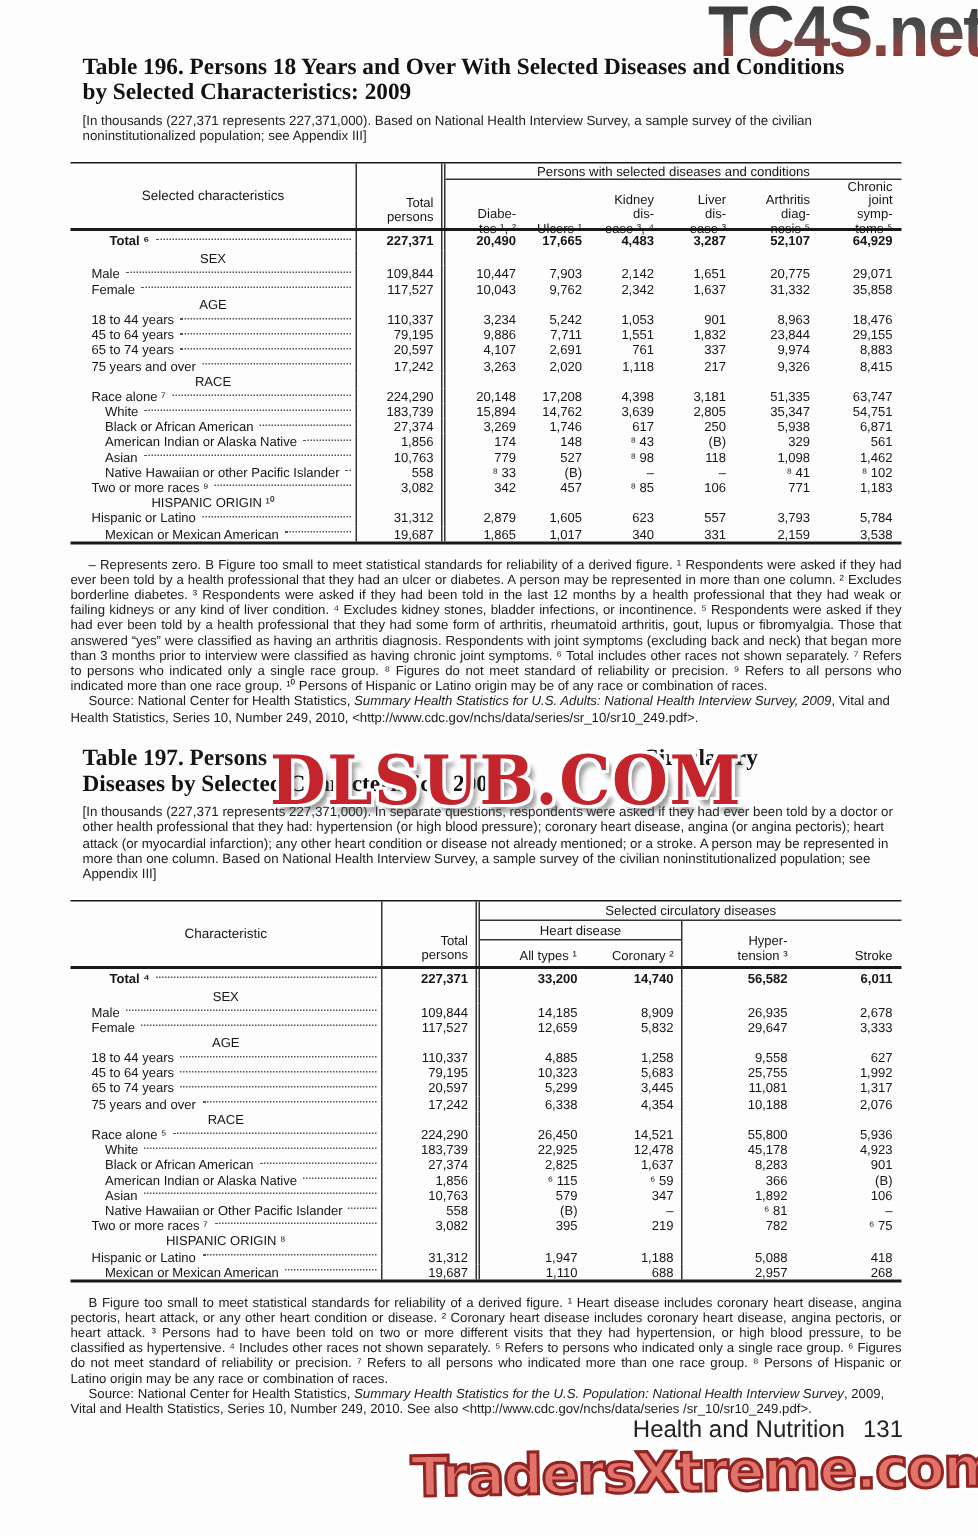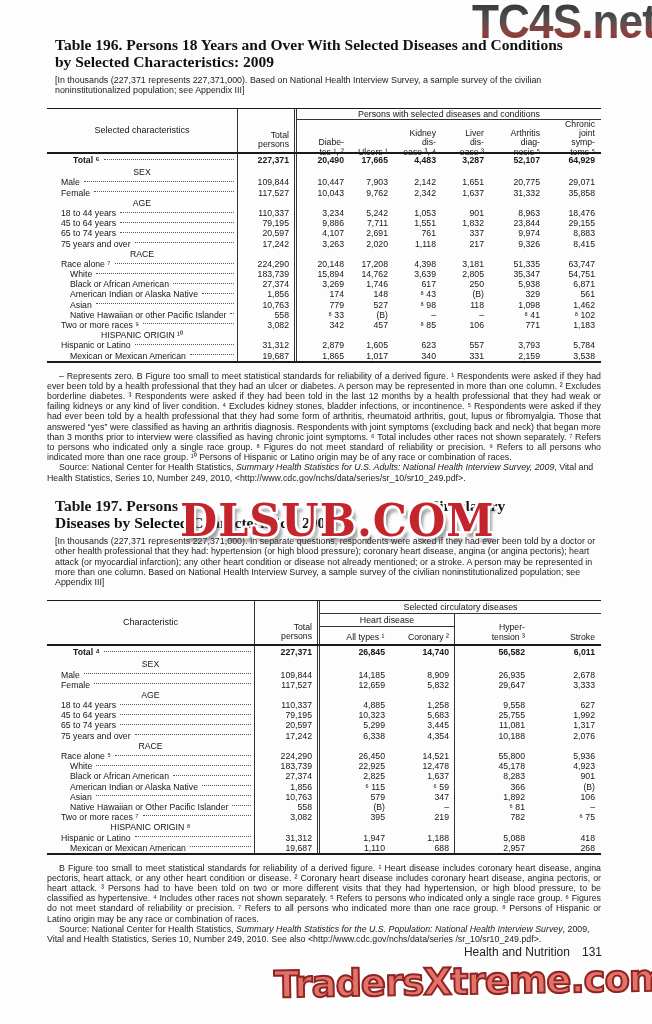--- a/index.html
+++ b/index.html
@@ -62,21 +62,21 @@
   .c0{border-right:3px double #333;}
   .t197 .c2{border-right:1px solid #333;}
 
   
   .footnote{font-size:8.8px;line-height:10.2px;text-align:justify;margin-top:8px;
             text-indent:12px;color:#1c1c1c;}
   .source{font-size:8.8px;line-height:10.2px;text-align:left;margin-top:0;text-indent:12px;color:#1c1c1c;}
   .source .it{font-style:italic;}
 
   
-  .page-head-line{position:absolute;right:50px;top:945px;font-size:12px;color:#222;z-index:2;}
+  .page-head-line{position:absolute;right:50px;top:945px;font-size:16px;color:#222;z-index:2;}
   .page-head-line .pageno{margin-left:12px;}
   .credit{position:absolute;left:55px;top:966px;font-size:9.5px;color:#222;z-index:2;}
 
   
   .wm-top{position:absolute;top:-6px;right:-4px;z-index:1;
           font-family:"Liberation Sans",sans-serif;font-weight:bold;font-size:48px;letter-spacing:-1px;
           transform:scaleX(0.92);transform-origin:right top;
           background:linear-gradient(180deg,#39393b 18%,#4e4e50 45%,#8e423e 72%,#6f2625 95%);
           -webkit-background-clip:text;background-clip:text;color:transparent;}
   .wm-mid{position:absolute;left:180px;top:494px;z-index:3;
@@ -444,21 +444,21 @@
         </div>
       </div>
       <div class="tbody">
 
           <div class="tr total">
             <div class="td stub">
               <span class="lbl">Total ⁴</span>
               <span class="leader"></span>
             </div>
             <div class="td num c0">227,371</div>
-            <div class="td num wa">26,845</div>
+            <div class="td num wa">33,200</div>
             <div class="td num wb c2">14,740</div>
             <div class="td num wh">56,582</div>
             <div class="td num ws">6,011</div>
           </div>
 
           <div class="tr section">
             <div class="td stub">
               <span class="lbl">SEX</span>
             </div>
             <div class="td num c0"></div>

